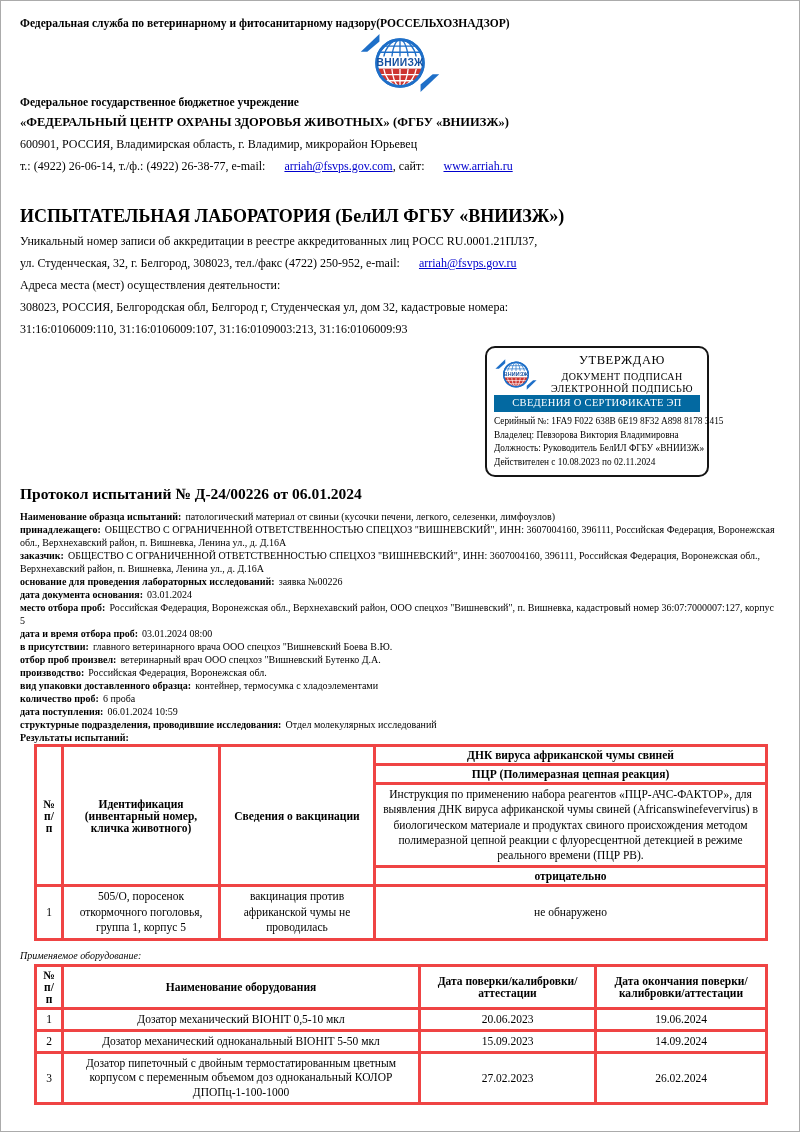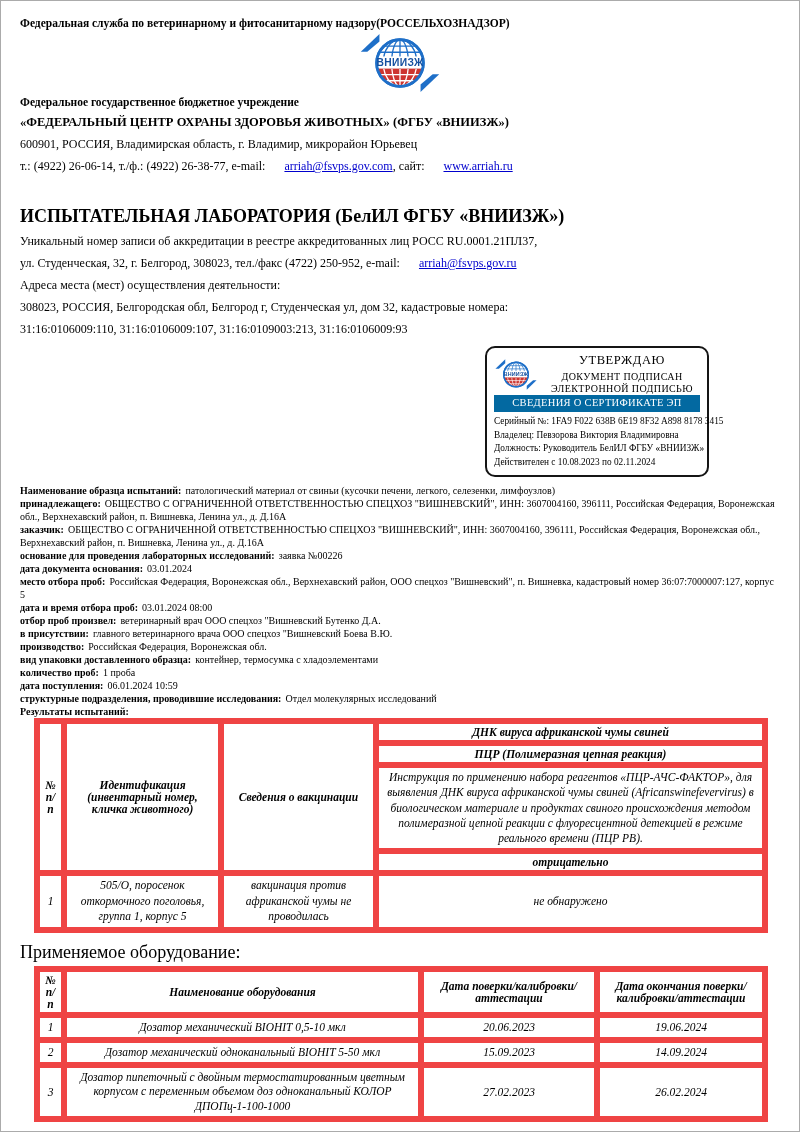--- a/index.html
+++ b/index.html
@@ -32,26 +32,26 @@
   .stamp-details{font-size:9.3px;line-height:1.45;margin-top:3px;}
   .stamp-details div{white-space:nowrap;}
   
   .doc-title{font-weight:bold;font-size:15.5px;margin-top:8px;}
   .fields{margin-top:7px;font-size:10px;line-height:1.3;}
   .field{margin:0;}
   .field b{margin-right:4px;}
   .results-label{font-weight:bold;}
   
   table.grid{border-collapse:collapse;width:734px;margin-left:14px;font-size:11.5px;}
-  table.grid td,table.grid th{border:6px solid #ef4444;padding:2px 4px;text-align:center;vertical-align:middle;font-weight:normal;font-style:italic;}
+  table.grid td,table.grid th{border:3px solid #ef4444;padding:2px 4px;text-align:center;vertical-align:middle;font-weight:normal;}
   table.grid .hd{font-weight:bold;}
   .res-instr{font-weight:bold;padding:3px 6px;line-height:1.32;}
   .res-vacc-hd{padding:0 26px;}
   .res-data td{padding:5px 4px;line-height:1.35;}
-  .equip-caption{font-size:18px;margin-top:9px;}
+  .equip-caption{font-size:10px;margin-top:9px;font-style:italic;}
   table.equipment{margin-top:3px;}
   table.equipment td.name{text-align:center;padding:2px 8px;line-height:1.3;}
 </style>
 </head>
 <body>
 
 <svg width="0" height="0" style="position:absolute" aria-hidden="true">
   <defs>
     <clipPath id="gclip">
         <circle cx="45" cy="33" r="24.8"></circle>
@@ -124,34 +124,35 @@
     </div>
     <div class="stamp-bar">СВЕДЕНИЯ О СЕРТИФИКАТЕ ЭП</div>
     <div class="stamp-details">
       <div>Серийный №: 1FA9 F022 638B 6E19 8F32 A898 8178 3415</div>
       <div>Владелец: Певзорова Виктория Владимировна</div>
       <div>Должность: Руководитель БелИЛ ФГБУ «ВНИИЗЖ»</div>
       <div>Действителен с 10.08.2023 по 02.11.2024</div>
     </div>
   </div>
 
+  <div class="doc-title c">Протокол испытаний № Д-24/00226 от 06.01.2024</div>
 
   <div class="fields">
     <p class="field"><b>Наименование образца испытаний:</b><span>патологический материал от свиньи (кусочки печени, легкого, селезенки, лимфоузлов)</span></p>
     <p class="field"><b>принадлежащего:</b><span>ОБЩЕСТВО С ОГРАНИЧЕННОЙ ОТВЕТСТВЕННОСТЬЮ СПЕЦХОЗ "ВИШНЕВСКИЙ", ИНН: 3607004160, 396111, Российская Федерация, Воронежская обл., Верхнехавский район, п. Вишневка, Ленина ул., д. Д.16А</span></p>
     <p class="field"><b>заказчик:</b><span>ОБЩЕСТВО С ОГРАНИЧЕННОЙ ОТВЕТСТВЕННОСТЬЮ СПЕЦХОЗ "ВИШНЕВСКИЙ", ИНН: 3607004160, 396111, Российская Федерация, Воронежская обл., Верхнехавский район, п. Вишневка, Ленина ул., д. Д.16А</span></p>
     <p class="field"><b>основание для проведения лабораторных исследований:</b><span>заявка №00226</span></p>
     <p class="field"><b>дата документа основания:</b><span>03.01.2024</span></p>
     <p class="field"><b>место отбора проб:</b><span>Российская Федерация, Воронежская обл., Верхнехавский район, ООО спецхоз "Вишневский", п. Вишневка, кадастровый номер 36:07:7000007:127, корпус 5</span></p>
     <p class="field"><b>дата и время отбора проб:</b><span>03.01.2024 08:00</span></p>
+    <p class="field"><b>в присутствии:</b><span>главного ветеринарного врача ООО спецхоз "Вишневский Боева В.Ю.</span></p>
     <p class="field"><b>отбор проб произвел:</b><span>ветеринарный врач ООО спецхоз "Вишневский Бутенко Д.А.</span></p>
-    <p class="field"><b>в присутствии:</b><span>главного ветеринарного врача ООО спецхоз "Вишневский Боева В.Ю.</span></p>
     <p class="field"><b>производство:</b><span>Российская Федерация, Воронежская обл.</span></p>
     <p class="field"><b>вид упаковки доставленного образца:</b><span>контейнер, термосумка с хладоэлементами</span></p>
-    <p class="field"><b>количество проб:</b><span>1 проба</span></p>
+    <p class="field"><b>количество проб:</b><span>6 проба</span></p>
     <p class="field"><b>дата поступления:</b><span>06.01.2024 10:59</span></p>
     <p class="field"><b>структурные подразделения, проводившие исследования:</b><span>Отдел молекулярных исследований</span></p>
     <p class="field results-label">Результаты испытаний:</p>
   </div>
 
   <table class="grid results">
     <colgroup>
         <col style="width:27px">
         <col style="width:157px">
         <col style="width:155px">

